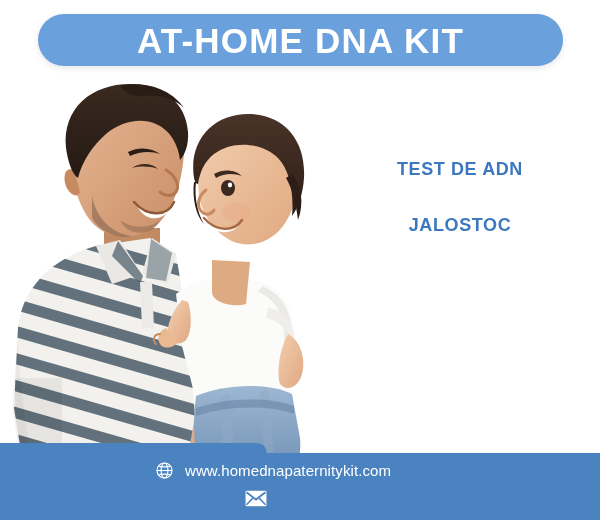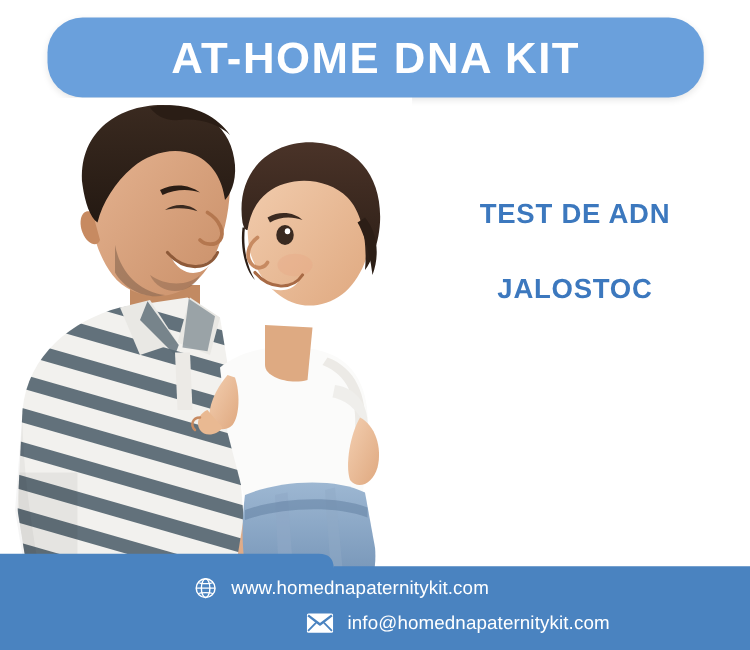--- a/index.html
+++ b/index.html
@@ -17,21 +17,21 @@
     background: #ffffff;
     overflow: hidden;
   }
 
   
   #header-banner {
     position: absolute;
     left: 38px;
     top: 14px;
     width: 525px;
-    height: 64px;
+    height: 52px;
     background: #6aa0dc;
     border-radius: 28px;
     display: flex;
     align-items: center;
     justify-content: center;
     box-shadow: 0 2px 6px rgba(0,0,0,0.10);
   }
   #header-title {
     color: #ffffff;
     font-size: 35px;
@@ -44,21 +44,21 @@
   
   #headline-block {
     position: absolute;
     left: 330px;
     top: 160px;
     width: 260px;
     text-align: center;
   }
   .headline-line {
     color: #3c78be;
-    font-size: 22px;
+    font-size: 18px;
     font-weight: bold;
     letter-spacing: 0.6px;
     line-height: 1;
     margin-bottom: 38px;
     white-space: nowrap;
   }
   .headline-line:last-child { margin-bottom: 0; }
 
   
   #photo-area {
@@ -281,19 +281,18 @@
 
 
       <div class="contact-row" id="contact-row-email">
         <span class="contact-icon">
           <svg width="22" height="17" viewBox="0 0 24 18" xmlns="http://www.w3.org/2000/svg">
             <rect x="0.6" y="0.6" width="22.8" height="16.8" rx="1.4" fill="#ffffff"></rect>
             <path d="M1.6 2.2 L12 10.2 L22.4 2.2" fill="none" stroke="#4a83c0" stroke-width="2.1" stroke-linejoin="round"></path>
             <path d="M1.6 15.8 L8.6 8.6 M22.4 15.8 L15.4 8.6" fill="none" stroke="#4a83c0" stroke-width="1.6"></path>
           </svg>
         </span>
-        <span class="contact-text">info@homednapaternitykit.com</span>
       </div>
 
     </div>
   </div>
 
 </div>
 
 </body></html>

